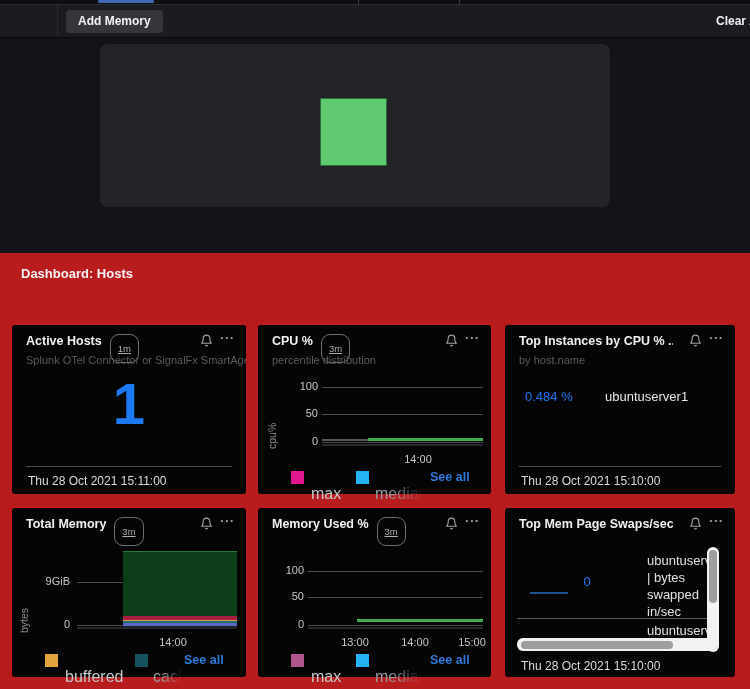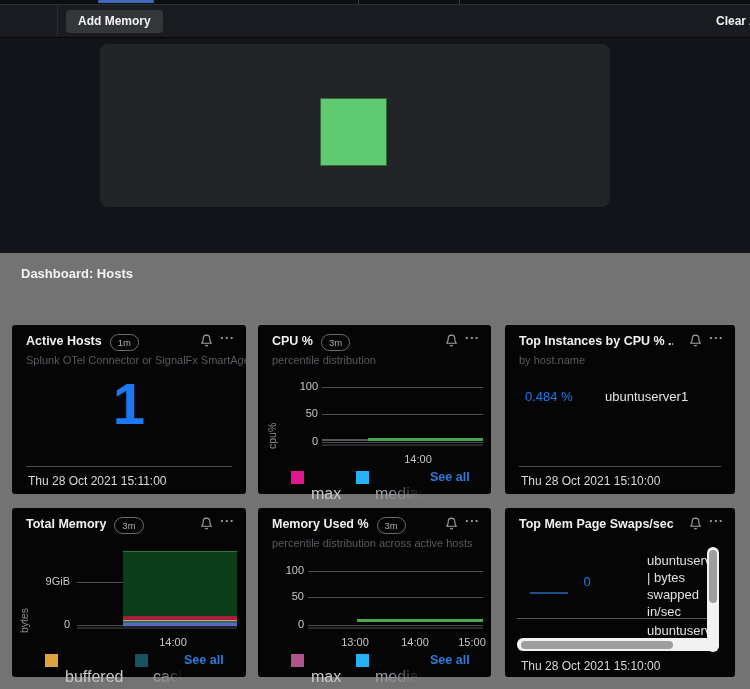--- a/index.html
+++ b/index.html
@@ -18,27 +18,27 @@
   #topbar .vsep{position:absolute;left:57px;top:0;width:1px;height:32px;background:#2a2b30;}
   #add-filter{position:absolute;left:66px;top:5px;height:23px;line-height:23px;padding:0 12px;background:#353639;border:none;border-radius:4px;font-size:12px;font-weight:bold;color:#f2f3f5;font-family:inherit;cursor:pointer;}
   #clear-all{position:absolute;left:716px;top:0;height:33px;line-height:33px;font-size:12px;font-weight:bold;color:#f0f1f3;white-space:nowrap;cursor:pointer;}
 
   
   #hero{position:absolute;top:38px;left:0;width:750px;height:215px;background:#131419;}
   #hero-panel{position:absolute;left:100px;top:6px;width:510px;height:163px;background:#232428;border-radius:8px;}
   #hero-square{position:absolute;left:320px;top:60px;width:67px;height:68px;border:1px solid #2e6b39;box-sizing:border-box;}
 
   
-  #dash{position:absolute;top:253px;left:0;width:750px;height:436px;background:#737373;}
+  #dash{position:absolute;top:253px;left:0;width:750px;height:436px;background:#b91c1c;}
   #dash-title{position:absolute;left:21px;top:13px;font-size:13px;font-weight:bold;color:#f2f3f5;}
 
   .card{position:absolute;height:169px;background:#050506;border-radius:3px;}
   .chead{position:absolute;top:9px;left:14px;right:11px;height:18px;display:flex;align-items:flex-start;gap:8px;}
   .ctitle{font-size:12.5px;font-weight:bold;color:#eef0f2;white-space:nowrap;overflow:hidden;}
-  .badge{flex:none;font-size:9.5px;color:#a9acb1;border:1px solid #6b6e73;border-radius:9px;padding:2px 7px;line-height:1.2;}
+  .badge{flex:none;font-size:9.5px;color:#a9acb1;border:1px solid #6b6e73;border-radius:9px;padding:8px 7px;line-height:1.2;text-decoration:underline;}
   .hspace{flex:1;}
   .iconbtn{flex:none;background:none;border:none;padding:0;cursor:pointer;display:flex;align-items:center;}
   .dots{font-size:8px;letter-spacing:2px;color:#9fa2a7;line-height:1;}
   .sub{position:absolute;left:14px;top:29px;right:0;font-size:11px;color:#585b61;white-space:nowrap;overflow:hidden;}
   .cfoot{position:absolute;left:16px;right:0;text-align:left;font-size:12px;color:#d8dadd;}
   .cdiv{position:absolute;height:1px;background:#4c4e52;}
 
   .ylab{position:absolute;writing-mode:vertical-rl;transform:rotate(180deg);font-size:10.5px;color:#8b8e93;}
   .tick{position:absolute;font-size:11px;color:#c6c8cb;text-align:right;width:34px;height:13px;line-height:13px;}
   .grid{position:absolute;height:1px;background:#4c4d51;}
@@ -204,21 +204,20 @@
         <button class="iconbtn">
             <svg width="13" height="13" viewBox="0 0 24 24" fill="none" stroke="#9fa2a7" stroke-width="2" stroke-linecap="round" stroke-linejoin="round">
               <path d="M18 8a6 6 0 0 0-12 0c0 7-3 9-3 9h18s-3-2-3-9"></path>
               <path d="M13.73 21a2 2 0 0 1-3.46 0"></path>
             </svg>
           </button>
         <button class="iconbtn">
             <span class="dots">•••</span>
           </button>
       </div>
-      <div class="sub">percentile distribution across active hosts</div>
       <div class="tick" style="left:12px;top:56px;">100</div>
       <div class="tick" style="left:12px;top:82px;">50</div>
       <div class="tick" style="left:12px;top:110px;">0</div>
       <div class="grid" style="left:50px;width:175px;top:63px;"></div>
       <div class="grid" style="left:50px;width:175px;top:89px;"></div>
       <div class="grid" style="left:50px;width:175px;top:117px;"></div>
       <div class="grid dark" style="left:50px;width:175px;top:119px;"></div>
       <div class="dline" style="left: 99px; width: 126px; top: 111px; height: 3px; background: rgb(68, 169, 79);"></div>
       <div class="xtick" style="left:72px;">13:00</div>
       <div class="xtick" style="left:132px;">14:00</div>

